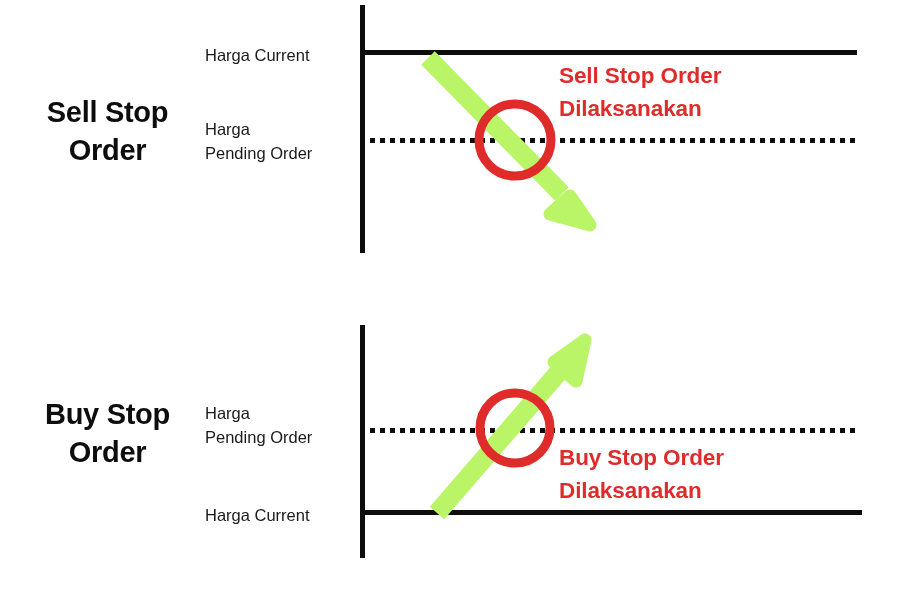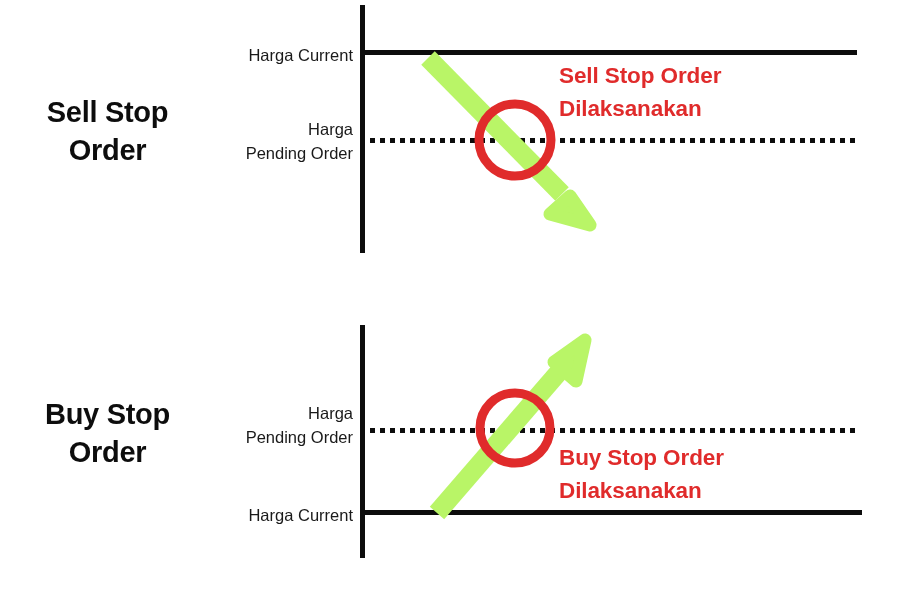--- a/index.html
+++ b/index.html
@@ -27,21 +27,21 @@
     line-height: 1.32;
     color: #0d0d0d;
     letter-spacing: -0.3px;
   }
   #heading-sell { left: 10px; top: 93px; width: 195px; }
   #heading-buy  { left: 10px; top: 395px; width: 195px; }
 
   
   .axis-label {
     position: absolute;
-    text-align: right;
+    text-align: left;
     font-size: 16.5px;
     line-height: 1.45;
     color: #1a1a1a;
     white-space: pre-line;
   }
 
   
   .v-axis {
     position: absolute;
     width: 5px;

